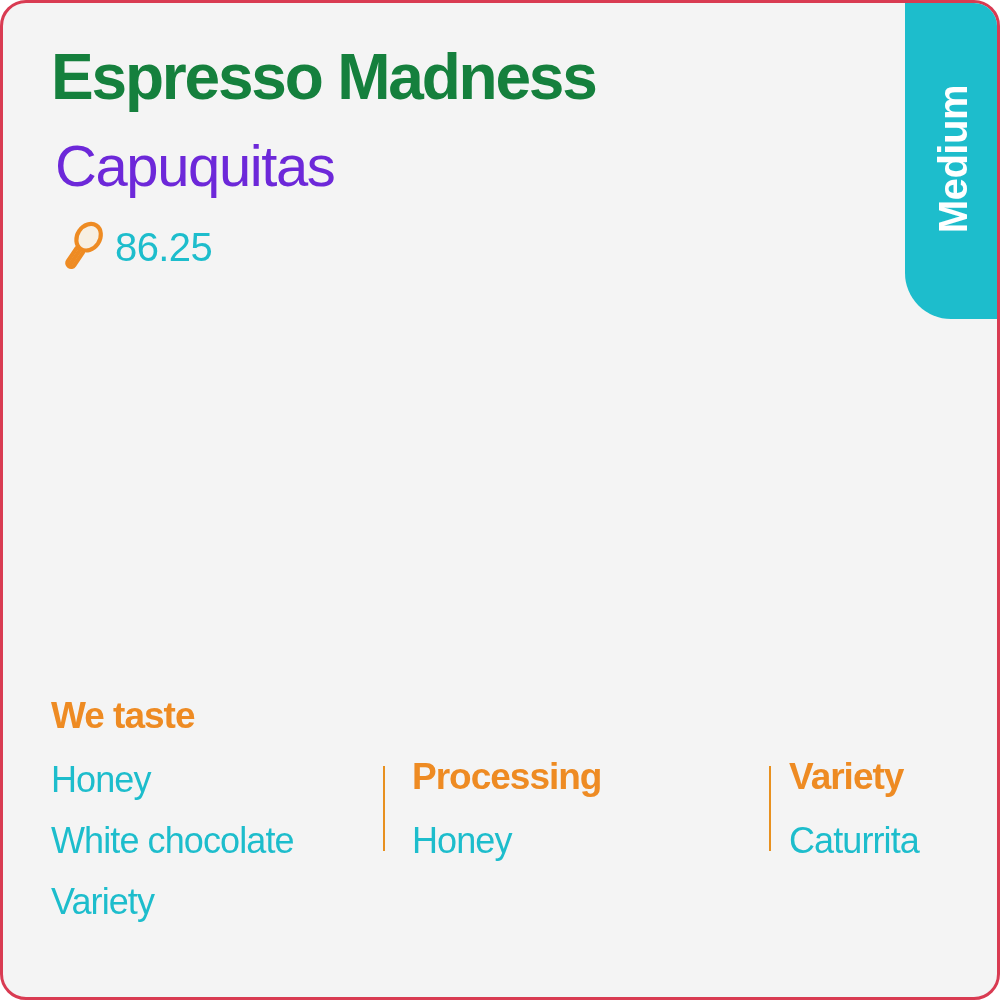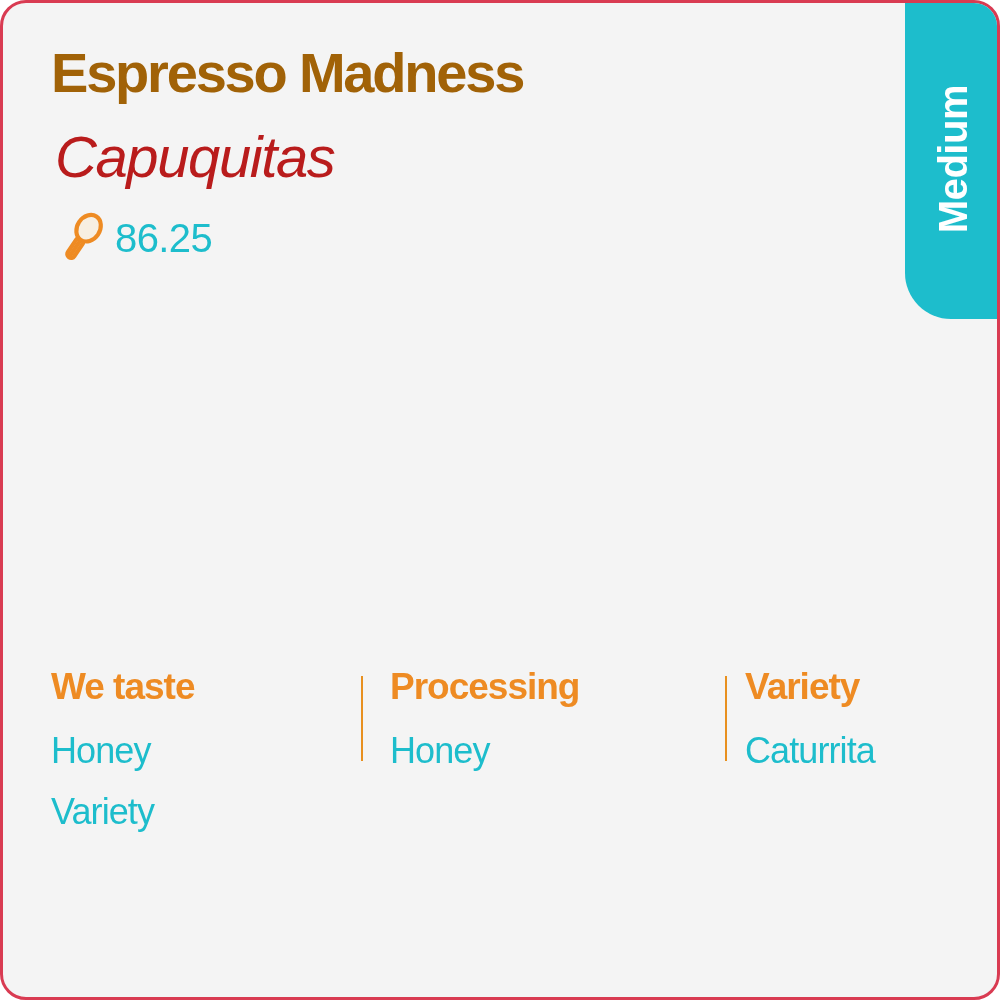--- a/index.html
+++ b/index.html
@@ -52,37 +52,36 @@
   }
 
   
   #header {
     position: absolute;
     left: 48px;
     top: 40px;
     right: 120px;
   }
   #product-title {
-    color: #a16207;
-    font-size: 56px;
+    color: #15803d;
+    font-size: 64px;
     font-weight: 800;
     letter-spacing: -2.2px;
     line-height: 1.08;
     margin: 0;
     white-space: nowrap;
   }
   #product-subtitle {
-    color: #b91c1c;
+    color: #6d28d9;
     font-size: 58px;
     font-weight: 400;
     letter-spacing: -1.4px;
     line-height: 1.1;
     margin: 22px 0 0 4px;
     white-space: nowrap;
-    font-style: italic;
   }
 
   
   #score-row {
     display: flex;
     align-items: center;
     margin-top: 20px;
     margin-left: 2px;
     gap: 4px;
   }
@@ -101,21 +100,22 @@
   }
 
   
   #detail-columns {
     position: absolute;
     left: 48px;
     right: 46px;
     top: 665px;
     bottom: 48px;
     display: flex;
-    align-items: flex-start;
+    align-items: center;
+    gap: 22px;
   }
   .detail-column {
     position: relative;
     box-sizing: border-box;
     flex: 0 0 auto;
   }
   .detail-column.col-taste     { width: 310px; padding-right: 6px; }
   .detail-column.col-processing{ width: 364px; padding-left: 29px; }
   .detail-column.col-variety   { width: 300px; padding-left: 20px; }
 
@@ -172,20 +172,21 @@
       </svg>
       <span id="score-value">86.25</span>
     </div>
   </div>
 
   <div id="detail-columns">
 
     <div class="detail-column col-taste">
       <div class="detail-heading">We taste</div>
       <div class="detail-item">Honey</div>
+      <div class="detail-item">White chocolate</div>
       <div class="detail-item">Variety</div>
     </div>
 
     <div class="detail-column col-processing">
       <div class="detail-heading">Processing</div>
       <div class="detail-item">Honey</div>
     </div>
 
     <div class="detail-column col-variety">
       <div class="detail-heading">Variety</div>

